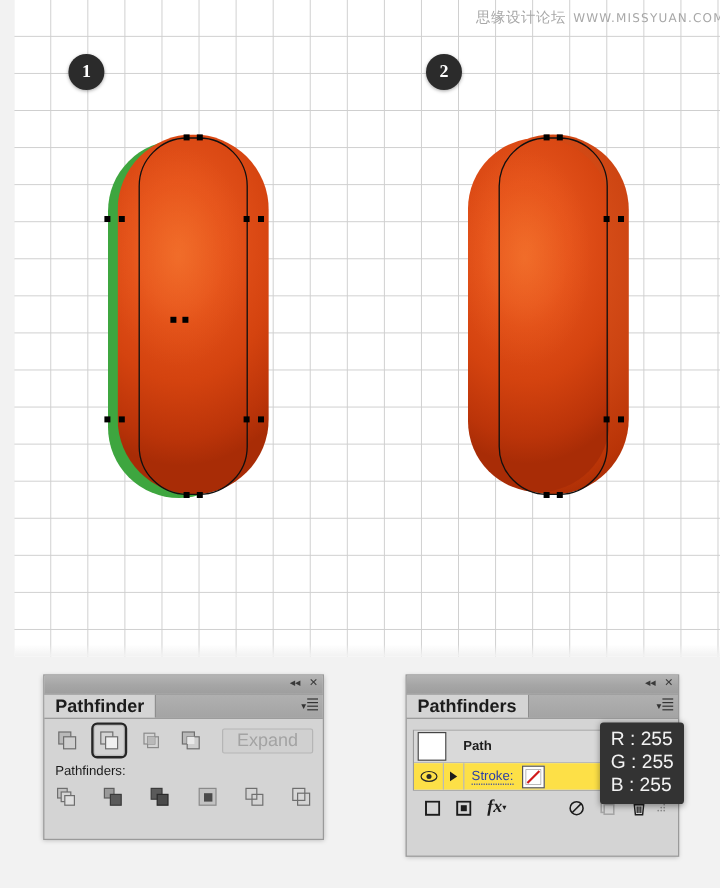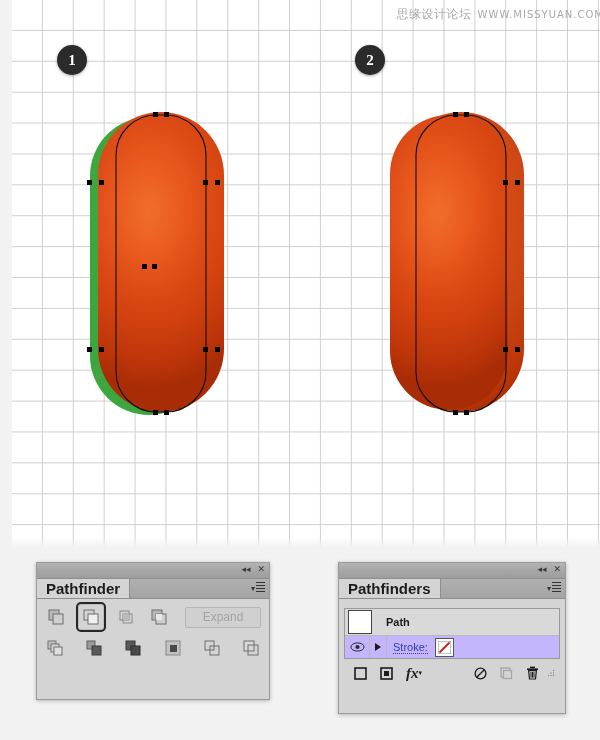--- a/index.html
+++ b/index.html
@@ -115,31 +115,31 @@
     position:relative;
   }
   .pfbtn.selected{
     border:2px solid #262626;border-radius:5px;
     box-shadow:0 0 0 1px #bdbdbd inset;
     width:26px;height:26px;margin:-2px;
   }
   .expand-btn{
     margin-left:auto;
     width:74px;height:19px;border:1px solid #b5b5b5;border-radius:2px;
-    background:#d0d0d0;color:#a3a3a3;font-size:12px;
+    background:#d0d0d0;color:#a3a3a3;font-size:15px;
     display:flex;align-items:center;justify-content:center;
   }
 
   
   .app-list{
     background:#fff;border:1px solid #9a9a9a;margin-top:5px;
   }
   .app-row{
     display:flex;align-items:center;height:22px;
-    border-bottom:1px solid #b9b9b9;background:#c4b5fd;
+    border-bottom:1px solid #b9b9b9;background:#fde047;
   }
   .app-row:last-child{border-bottom:none;}
   .col-eye{width:24px;display:flex;align-items:center;justify-content:center;border-right:1px solid #b9b9b9;height:100%;}
   .col-tri{width:16px;display:flex;align-items:center;justify-content:center;border-right:1px solid #b9b9b9;height:100%;}
   .row-label{padding-left:6px;font-size:11px;white-space:nowrap;}
   .lnk{color:#2b3ea8;text-decoration:none;border-bottom:1px dotted #2b3ea8;}
   .swatch-out{width:17px;height:17px;border:1px solid #555;background:#fff;margin-left:7px;
     display:flex;align-items:center;justify-content:center;}
   .swatch-in{width:11px;height:11px;border:1px solid #8c8c8c;background:#fff;}
   .tri{width:0;height:0;border-left:6px solid #1c1c1c;border-top:4px solid transparent;border-bottom:4px solid transparent;}
@@ -279,20 +279,21 @@
             <rect x="2" y="2" width="10" height="10" fill="#b9b9b9" stroke="#6e6e6e"></rect>
             <rect x="6" y="6" width="10" height="10" fill="#cfcfcf" stroke="#6e6e6e"></rect>
             <rect x="6" y="6" width="6" height="6" fill="#e8e8e8"></rect>
           </svg>
         </div>
         <div class="expand-btn">
           <span>Expand</span>
         </div>
       </div>
 
+      <div class="sec-label">Pathfinders:</div>
 
       <div class="iconrow" style="gap:19px;">
         <div class="pfbtn">
           <svg width="18" height="18" viewBox="0 0 18 18">
             <rect x="2" y="2" width="8" height="8" fill="#c2c2c2" stroke="#6e6e6e"></rect>
             <rect x="5" y="5" width="8" height="8" fill="#d6d6d6" stroke="#6e6e6e"></rect>
             <rect x="8" y="8" width="8" height="8" fill="#e0e0e0" stroke="#6e6e6e"></rect>
           </svg>
         </div>
         <div class="pfbtn">
@@ -429,14 +430,19 @@
               <circle cx="6.5" cy="4" r=".7" fill="#8a8a8a"></circle>
               <circle cx="1.5" cy="6.5" r=".7" fill="#8a8a8a"></circle>
               <circle cx="4" cy="6.5" r=".7" fill="#8a8a8a"></circle>
               <circle cx="6.5" cy="6.5" r=".7" fill="#8a8a8a"></circle>
             </svg>
         </div>
       </div>
     </div>
   </div>
 
+  <div class="rgbtip" style="left:500px;top:602px;">
+    <div>R : 255</div>
+    <div>G : 255</div>
+    <div>B : 255</div>
+  </div>
 
 </div>
 
 </body></html>

